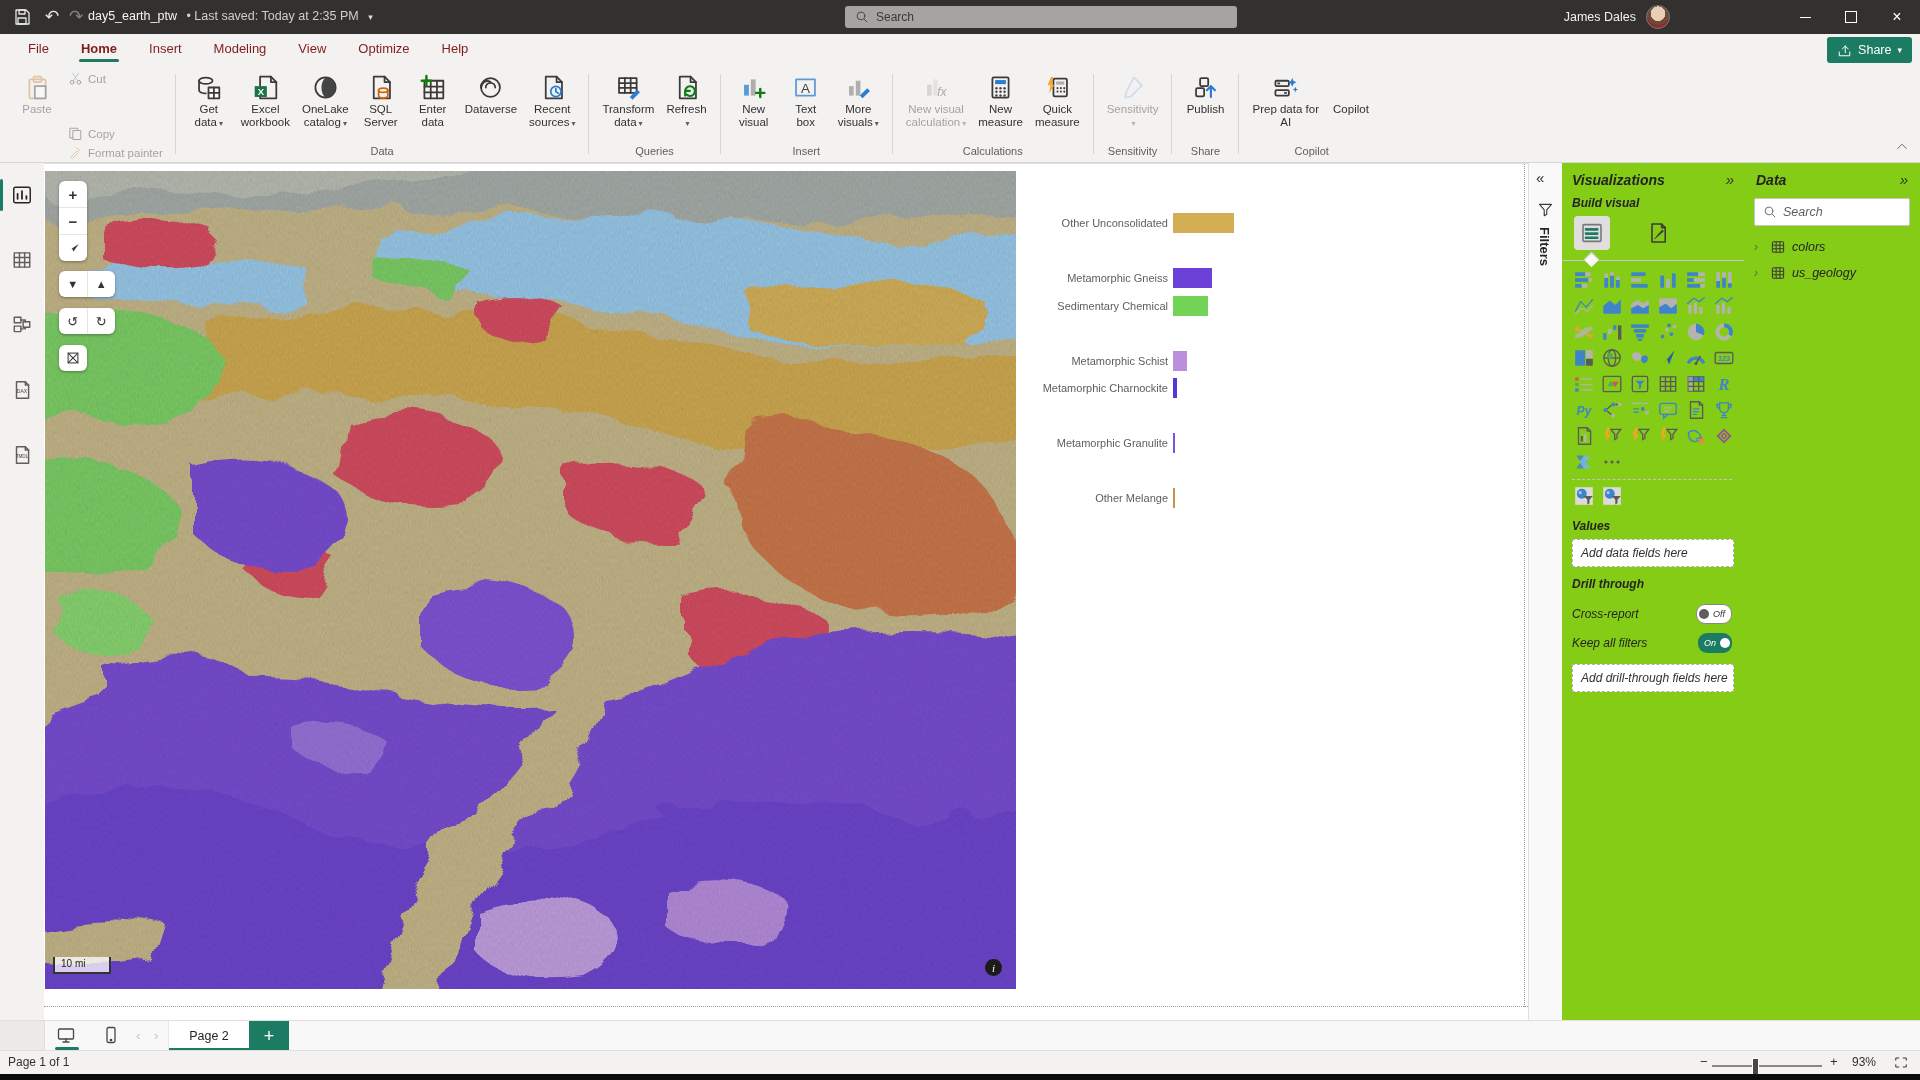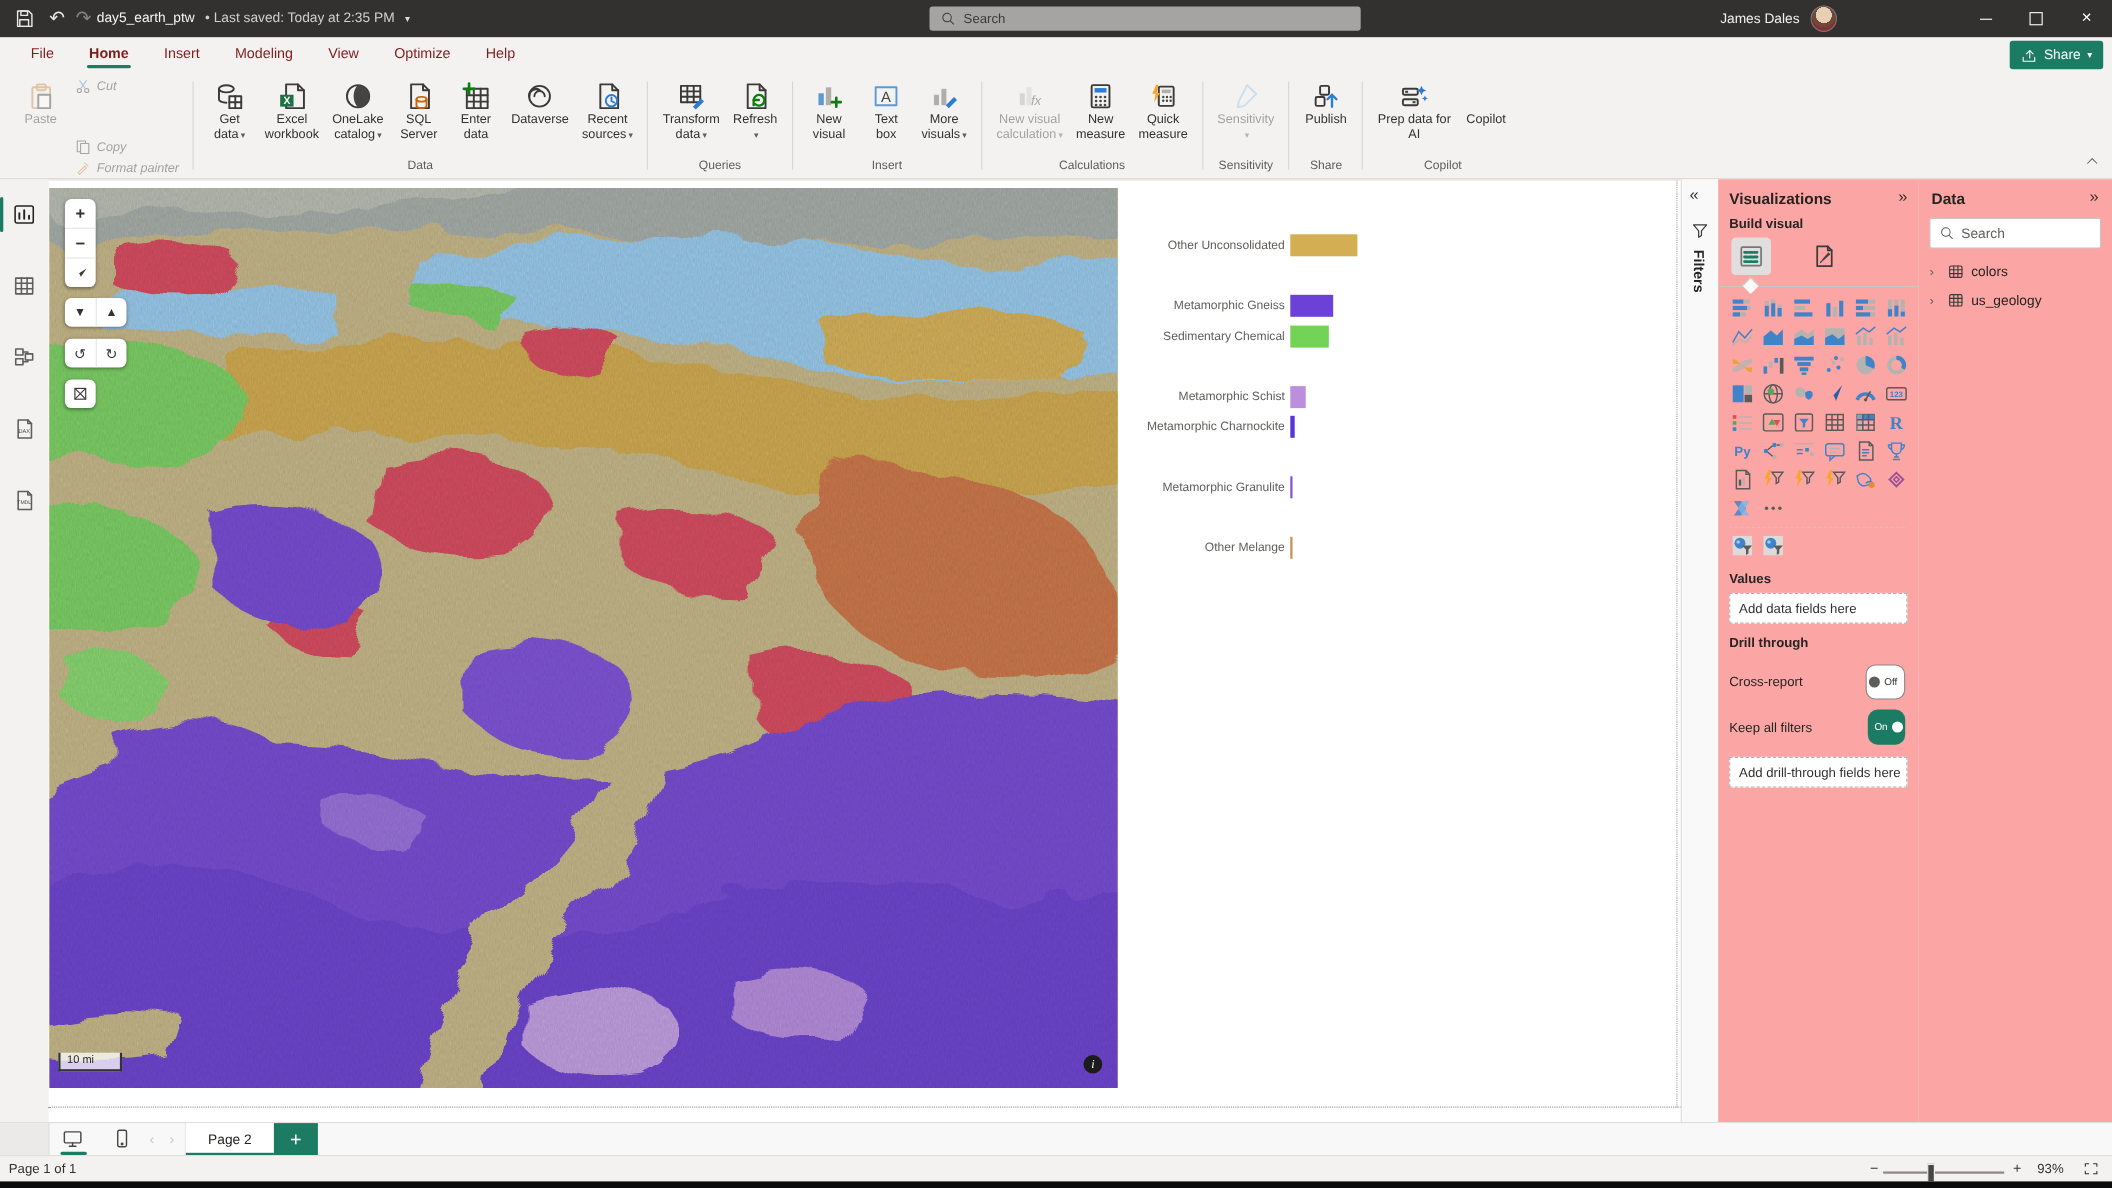--- a/index.html
+++ b/index.html
@@ -34,21 +34,21 @@
     display:flex;align-items:stretch;padding-left:6px;box-sizing:border-box;}
   .rib-group{display:flex;flex-direction:column;padding:4px 6px 2px;}
   .rib-row{display:flex;flex:1;align-items:flex-start;gap:2px;}
   .rib-label{font-size:11px;color:#605e5c;text-align:center;padding:2px 0 3px;}
   .rib-divider{width:1px;background:#d8d6d4;margin:8px 2px 8px 2px;}
   .rib-btn{display:flex;flex-direction:column;align-items:center;padding:4px 5px 2px;border-radius:2px;min-width:40px;}
   .rib-btn .ric{width:27px;height:27px;margin-bottom:2px;color:#3b3a39;}
   .rib-btn .bl{font-size:11.5px;color:#323130;line-height:13px;text-align:center;white-space:nowrap;}
   .rib-btn.disabled{opacity:.42;}
   .caret8{font-size:8px;color:#605e5c;margin-left:2px;}
-  .clip-col{display:flex;flex-direction:column;justify-content:flex-start;gap:2px;font-style:italic;}
+  .clip-col{display:flex;flex-direction:column;justify-content:flex-start;gap:2px;}
   .clip-sm{display:flex;align-items:center;gap:5px;font-size:11.5px;color:#323130;padding:1px 4px;}
   .clip-sm .ric{width:15px;height:15px;color:#3b3a39;}
   .copilot-logo{width:26px;height:26px;border-radius:50%;
     background:conic-gradient(from 210deg,#0a64c0,#7a3ddb,#d9369b,#f2772e,#f7c948,#25b3e8,#0a64c0);
     -webkit-mask:radial-gradient(circle at 50% 50%,transparent 0 22%,#000 23% 100%);
             mask:radial-gradient(circle at 50% 50%,transparent 0 22%,#000 23% 100%);}
   #ribbon-collapse{position:absolute;right:10px;top:140px;width:16px;height:14px;color:#605e5c;}
   
   #main{position:absolute;left:0;top:163px;width:1920px;height:857px;background:#eceae8;}
   #side-rail{position:absolute;left:0;top:0;width:44px;height:857px;background:#f3f2f1;border-right:1px solid #e1dfdd;}
@@ -76,21 +76,21 @@
   .bc-row{position:absolute;left:0;height:27.5px;width:100%;}
   .bc-label{position:absolute;left:0;width:148px;top:50%;transform:translateY(-50%);
     font-size:11px;color:#605e5c;text-align:right;}
   .bc-bar{position:absolute;left:153px;top:50%;transform:translateY(-50%);height:20px;border-radius:0;}
   
   #filters-strip{position:absolute;left:1528px;top:0;width:34px;height:857px;background:#f9f9f9;border-left:1px solid #e1dfdd;border-right:1px solid #e1dfdd;}
   #filters-strip .collapse{position:absolute;left:7px;top:6px;font-size:15px;color:#323130;}
   #filters-strip .funnel{position:absolute;left:8px;top:38px;width:17px;height:17px;color:#3b3a39;}
   #filters-strip .vtext{position:absolute;left:8px;top:64px;writing-mode:vertical-lr;font-size:13px;font-weight:bold;color:#252423;}
   
-  .pane{position:absolute;top:0;height:857px;background:#fca5a5;}
+  .pane{position:absolute;top:0;height:857px;background:#84cc16;font-style:italic;}
   .pane-title{font-size:14px;font-weight:bold;color:#252423;}
   
   #viz-pane{left:1562px;width:182px;border-right:1px solid #e1dfdd;}
   #viz-head{display:flex;justify-content:space-between;align-items:center;padding:8px 10px 2px 10px;}
   #viz-head .expand{font-size:15px;color:#323130;}
   #build-label{font-size:12px;font-weight:bold;color:#252423;padding:6px 10px 4px;}
   #mode-row{display:flex;gap:30px;padding:2px 0 0 12px;}
   .mode-btn{width:36px;height:34px;border-radius:4px;display:flex;align-items:center;justify-content:center;}
   .mode-btn.selected{background:#e1dfdd;}
   .mode-btn .mic{width:24px;height:24px;color:#3b3a39;}
@@ -98,21 +98,21 @@
     transform:rotate(45deg);margin:4px 0 0 24px;}
   #viz-sep{height:1px;background:#c8c6c4;margin:-5px 0 4px 0;}
   #gallery{padding:2px 4px 0 8px;display:flex;flex-wrap:wrap;width:172px;}
   .g-cell{width:28px;height:26px;display:flex;align-items:center;justify-content:center;}
   .g-cell svg{width:22px;height:22px;}
   #gallery-divider{width:160px;border-top:1px dashed #c8c6c4;margin:4px 0 3px 2px;}
   .v-section-label{font-size:12px;font-weight:bold;color:#252423;padding:10px 10px 6px;}
   .dash-box{margin:0 10px;border:1px dashed #b3b1ad;background:#fff;height:26px;display:flex;align-items:center;
     padding-left:8px;font-size:12px;color:#323130;}
   .drill-row{display:flex;align-items:center;justify-content:space-between;padding:7px 12px 7px 10px;font-size:12px;color:#252423;}
-  .toggle{height:32px;border-radius:9px;display:flex;align-items:center;font-size:9px;box-sizing:border-box;}
+  .toggle{height:20px;border-radius:9px;display:flex;align-items:center;font-size:9px;box-sizing:border-box;}
   .toggle.off{width:36px;border:1px solid #8a8886;background:#fff;color:#323130;padding:0 4px 0 2px;}
   .toggle.off .dot{width:10px;height:10px;border-radius:50%;background:#605e5c;margin-right:4px;}
   .toggle.on{width:34px;background:var(--accent);color:#fff;padding:0 2px 0 6px;justify-content:space-between;}
   .toggle.on .dot{width:10px;height:10px;border-radius:50%;background:#fff;}
   
   #data-pane{left:1744px;width:176px;}
   #data-head{display:flex;justify-content:space-between;align-items:center;padding:8px 12px 6px 12px;}
   #data-search{margin:4px 10px 8px;height:26px;border:1px solid #c8c6c4;border-radius:2px;background:#fff;
     display:flex;align-items:center;}
   #data-search .mag{width:14px;height:14px;margin:0 6px 0 8px;color:#605e5c;}

